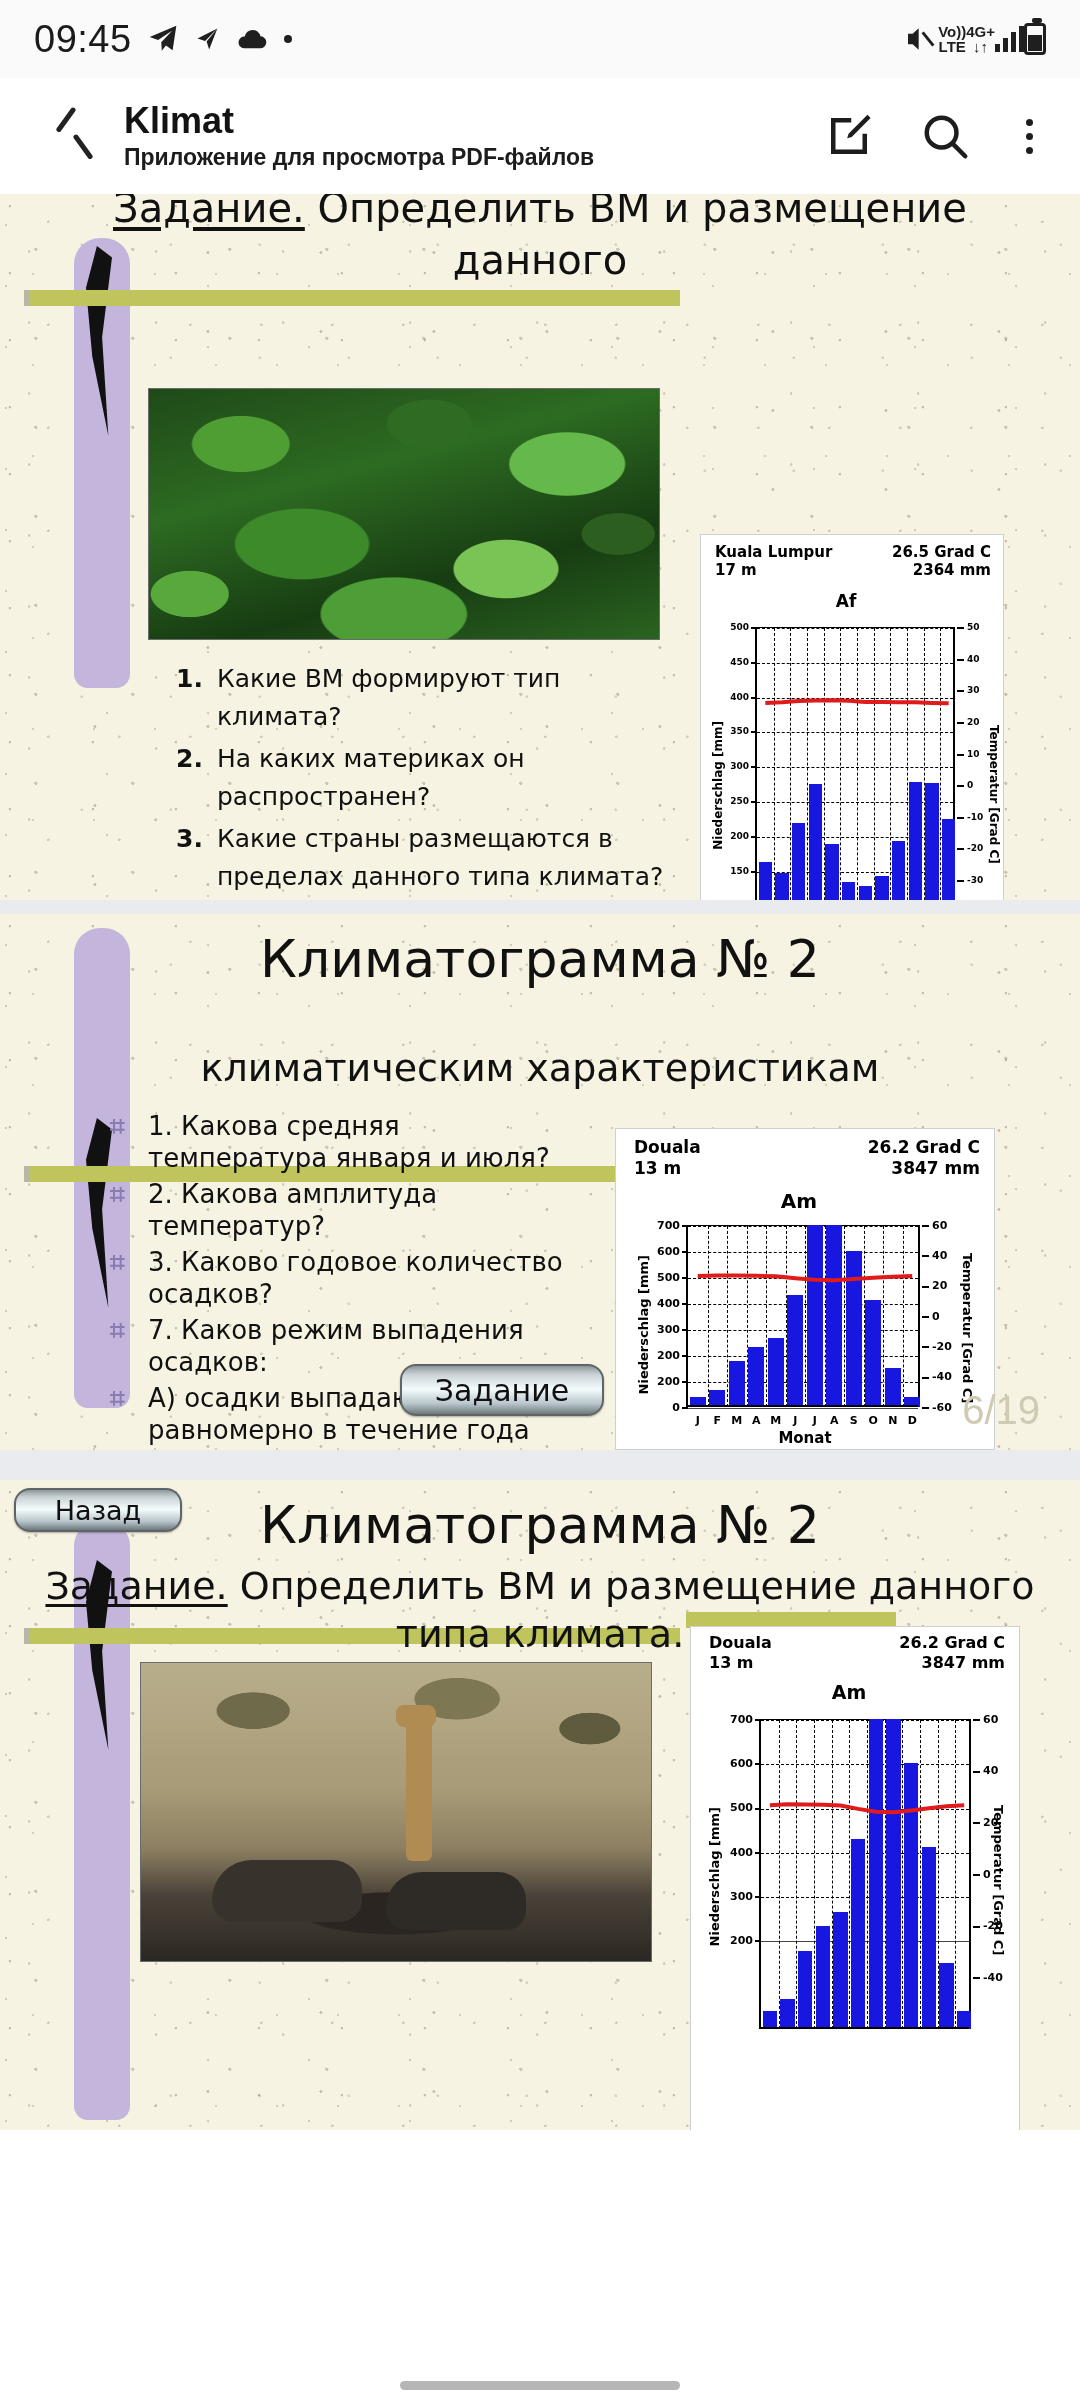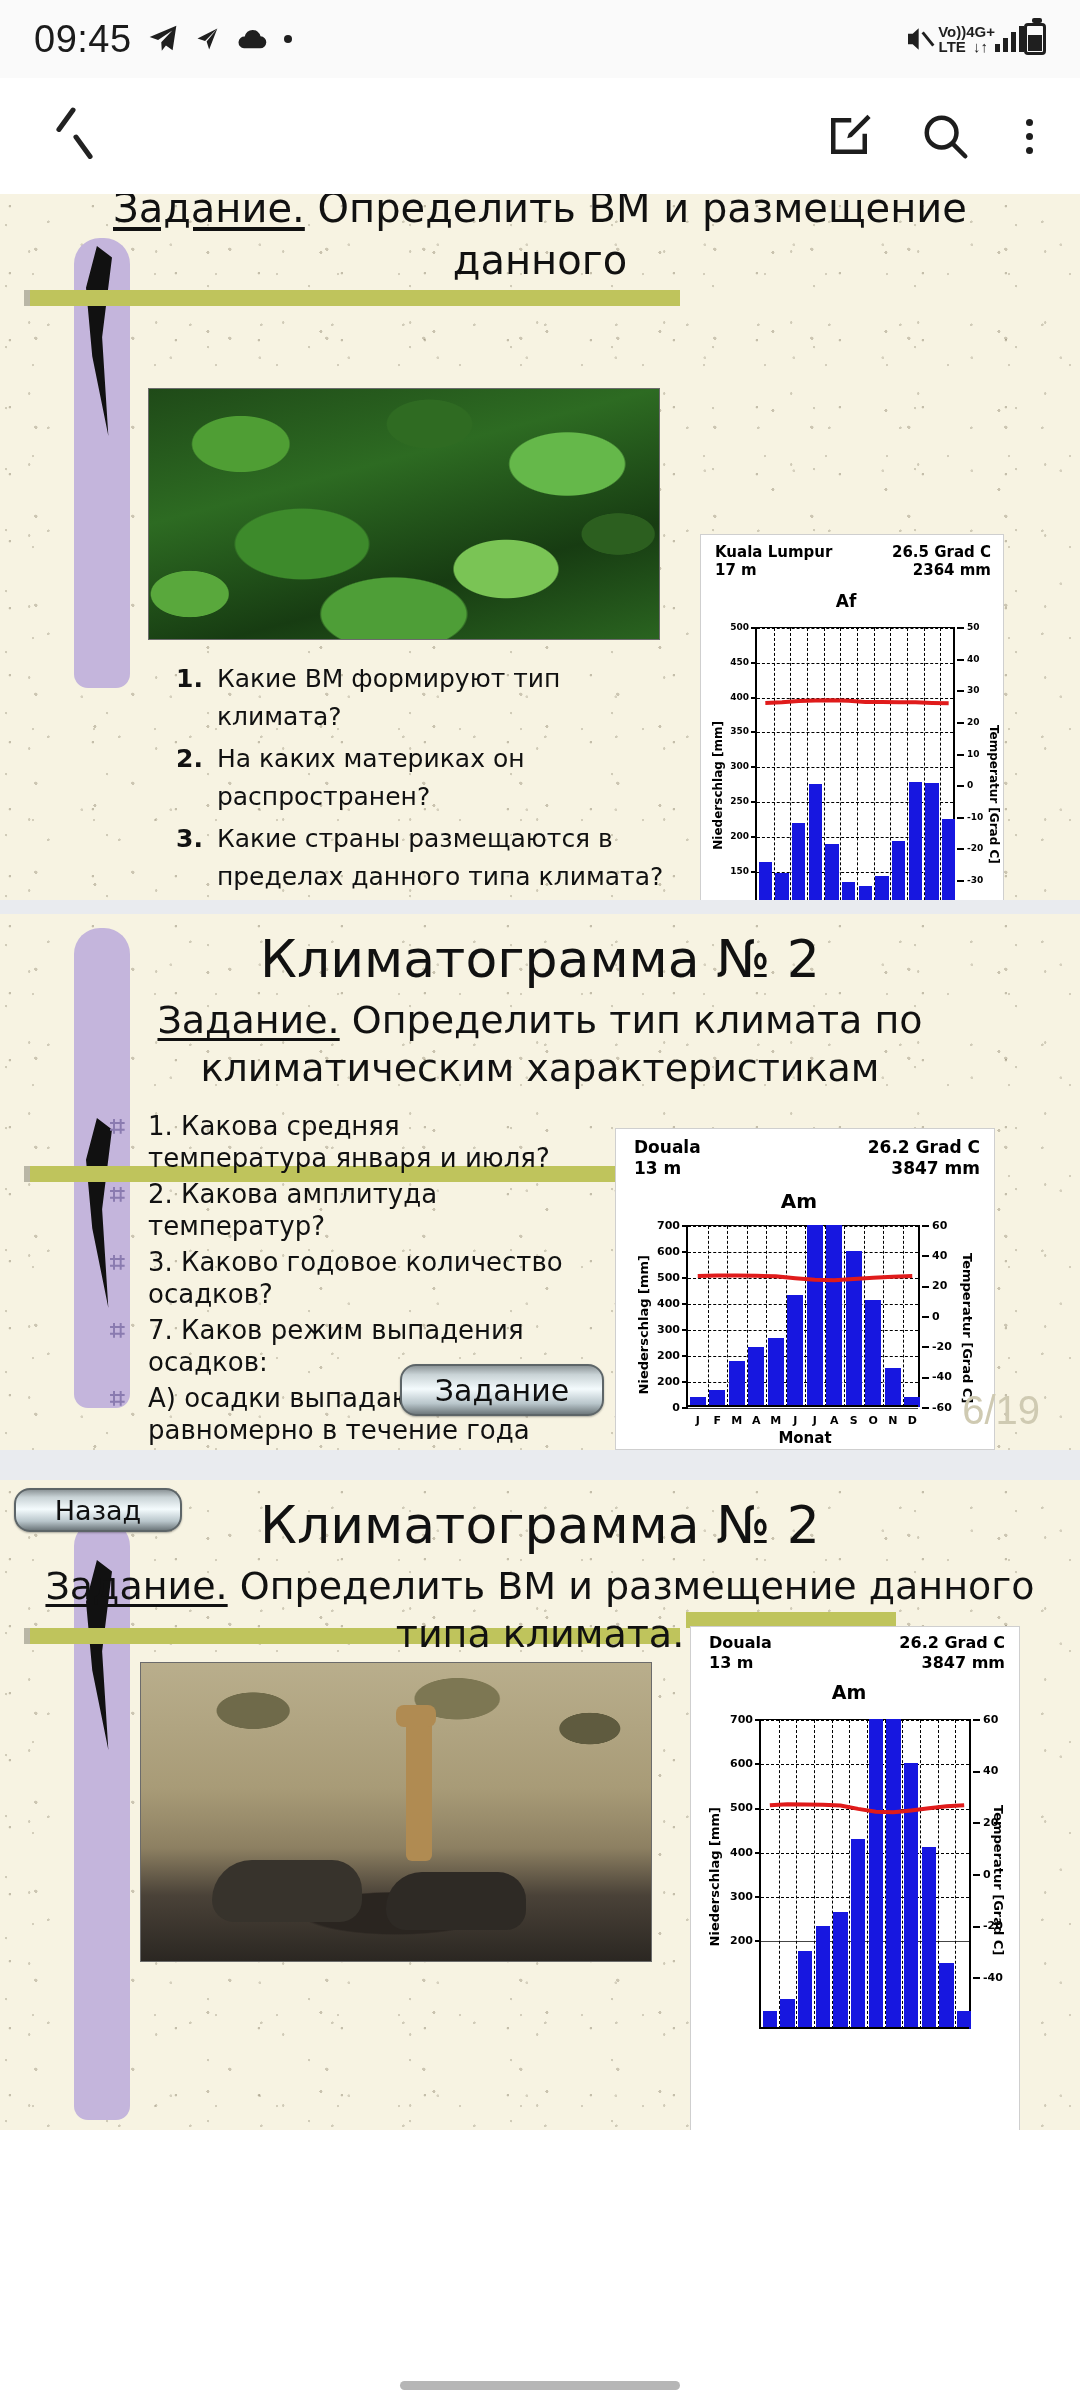--- a/index.html
+++ b/index.html
@@ -207,20 +207,24 @@
         <i></i>
         <i></i>
         <i></i>
       </div>
     <div class="batt"></div>
   </div>
 </div>
 
 <div class="appbar">
   <div class="back-chevron"></div>
+  <div class="titles">
+    <div class="app-title">Klimat</div>
+    <div class="app-sub">Приложение для просмотра PDF-файлов</div>
+  </div>
   <div class="appbar-actions">
     <svg class="act" viewBox="0 0 24 24">
       <path d="M4 4h9v2H6v12h12v-7h2v9H4z" fill="#1d1d1d"></path>
       <path d="M20.2 2.6 21.6 4l-8.4 8.4-2 .6.6-2z" fill="#1d1d1d"></path>
     </svg>
     <svg class="act" viewBox="0 0 24 24">
       <circle cx="10.5" cy="10.5" r="6.6" fill="none" stroke="#1d1d1d" stroke-width="2"></circle>
       <path d="M15.4 15.4 21 21" stroke="#1d1d1d" stroke-width="2" stroke-linecap="round"></path>
     </svg>
     <div class="dots">
@@ -358,24 +362,20 @@
   <div class="gap"></div>
 
   <div class="slide" style="height:536px;">
     <div class="paper"></div>
     <div class="purple-bar" style="top:14px;height:480px;"></div>
     <div class="brush" style="left:86px;top:204px;height:190px;"></div>
     <div class="olive grey" style="left:24px;top:252px;width:330px;"></div>
     <div class="olive" style="left:30px;top:252px;width:650px;"></div>
 
     <div class="s-title" style="left:20px;top:12px;width:1040px;font-size:52px;line-height:66px;">Климатограмма № 2</div>
-    <div class="s-sub" style="left:20px;top:82px;width:1040px;font-size:38px;line-height:48px;">
-      <span class="u">Задание.</span>
-      <span>Определить тип климата по</span>
-    </div>
     <div class="s-sub" style="left:20px;top:130px;width:1040px;font-size:38px;line-height:48px;">климатическим характеристикам</div>
 
     <div class="qlist" style="left:110px;top:196px;width:460px;font-size:26px;line-height:32px;">
       <div class="qrow">
           <span class="bullet">⌗</span>
           <span>1. Какова средняя температура января и июля?</span>
         </div>
       <div class="qrow">
           <span class="bullet">⌗</span>
           <span>2. Какова амплитуда температур?</span>

